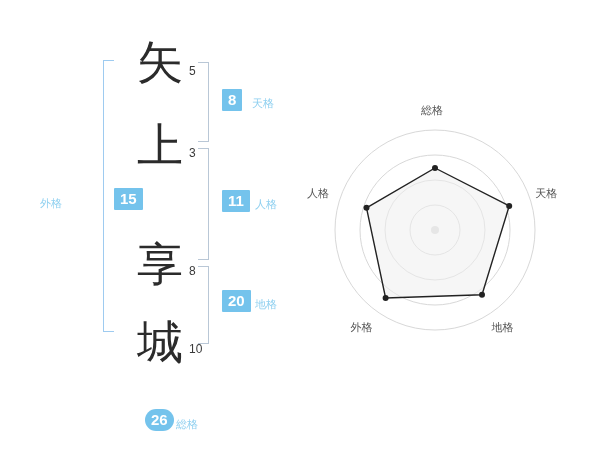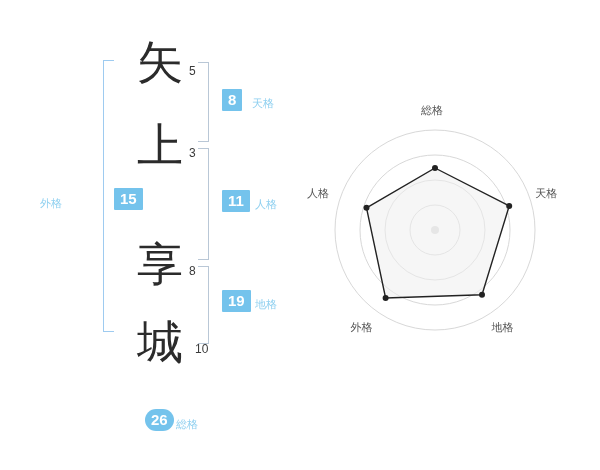--- a/index.html
+++ b/index.html
@@ -95,32 +95,32 @@
     <div class="kanji" style="left:130px; top:40px;">矢</div>
     <div class="stroke-num" style="left:189px; top:64px;">5</div>
 
     <div class="kanji" style="left:130px; top:123px;">上</div>
     <div class="stroke-num" style="left:189px; top:146px;">3</div>
 
     <div class="kanji" style="left:130px; top:242px;">享</div>
     <div class="stroke-num" style="left:189px; top:264px;">8</div>
 
     <div class="kanji" style="left:130px; top:320px;">城</div>
-    <div class="stroke-num" style="left:195px; top:342px;">10</div>
+    <div class="stroke-num" style="left:189px; top:342px;">10</div>
 
     <div class="bracket" style="left:198px; top:62px; width:10px; height:78px; border-left:none;"></div>
     <div class="badge" style="left:222px; top:89px;">8</div>
     <div class="badge-label" style="left:252px; top:96px;">天格</div>
 
     <div class="bracket" style="left:198px; top:148px; width:10px; height:110px;"></div>
     <div class="badge" style="left:222px; top:190px;">11</div>
     <div class="badge-label" style="left:255px; top:197px;">人格</div>
 
     <div class="bracket" style="left:198px; top:266px; width:10px; height:76px;"></div>
-    <div class="badge" style="left:222px; top:290px;">19</div>
+    <div class="badge" style="left:222px; top:290px;">20</div>
     <div class="badge-label" style="left:255px; top:297px;">地格</div>
 
     <div class="badge" style="left:145px; top:409px;border-radius:11px;">26</div>
     <div class="badge-label" style="left:176px; top:417px;">総格</div>
   </div>
 
   <div id="radar">
     <svg width="250" height="250" viewBox="0 0 250 250">
       <g id="radar-grid">
           <circle cx="125" cy="125" r="100" fill="#ffffff" stroke="#d8d8d8" stroke-width="1"></circle>

